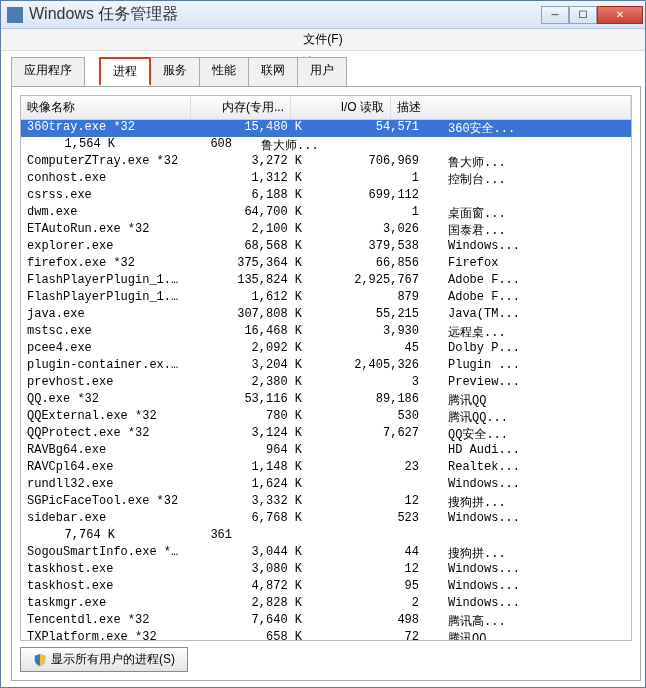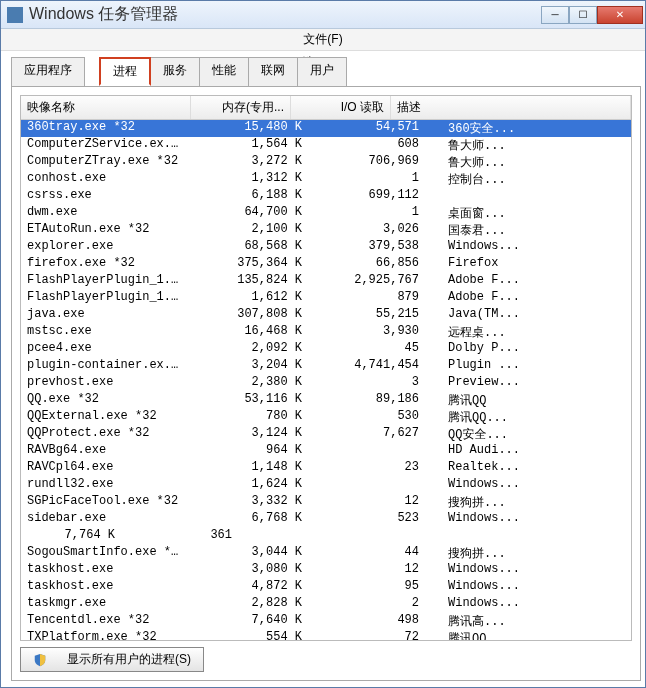--- a/index.html
+++ b/index.html
@@ -21,21 +21,21 @@
 .list-header { display: flex; background: linear-gradient(#fdfdfd,#ececec); border-bottom: 1px solid #ccc; font-size: 12px; position: sticky; top: 0; }
 .list-header > div { padding: 3px 6px; border-right: 1px solid #ddd; text-align: left; }
 .col-name { width: 170px; }
 .col-mem { width: 100px; text-align: right !important; }
 .col-io { width: 100px; text-align: right !important; }
 .col-desc { flex: 1; }
 .row { display: flex; font-size: 12px; font-family: "Consolas","Courier New",monospace; height: 17px; align-items: flex-start; gap: 17px; }
 .row > div { padding: 0 6px; overflow: hidden; white-space: nowrap; text-overflow: ellipsis; }
 .row.selected { background: #3875d7; color: #fff; }
 .footer { display: flex; margin-top: 6px; align-items: center; }
-.btn { padding: 3px 12px; border: 1px solid #888; background: linear-gradient(#fefefe,#e4e4e4); cursor: pointer; font-size: 12px; display: flex; align-items: center; gap: 20px; }
+.btn { padding: 3px 12px; border: 1px solid #888; background: linear-gradient(#fefefe,#e4e4e4); cursor: pointer; font-size: 12px; display: flex; align-items: center; gap: 4px; }
 .shield { width: 14px; height: 14px; display: inline-block; }
 </style>
 </head>
 <body>
 
 <div class="window">
   <div class="titlebar">
     <span class="title-icon"></span>
     <span class="title-text">Windows 任务管理器</span>
     <div class="win-btns">
@@ -70,21 +70,20 @@
         <div class="col-desc">描述</div>
       </div>
       <div id="rows">
           <div class="row selected">
             <div class="col-name">360tray.exe *32</div>
             <div class="col-mem">15,480 K</div>
             <div class="col-io">54,571</div>
             <div class="col-desc">360安全...</div>
           </div>
           <div class="row">
-            <div class="col-name">ComputerZService.ex...</div>
             <div class="col-mem">1,564 K</div>
             <div class="col-io">608</div>
             <div class="col-desc">鲁大师...</div>
           </div>
           <div class="row">
             <div class="col-name">ComputerZTray.exe *32</div>
             <div class="col-mem">3,272 K</div>
             <div class="col-io">706,969</div>
             <div class="col-desc">鲁大师...</div>
           </div>
@@ -150,21 +149,21 @@
           </div>
           <div class="row">
             <div class="col-name">pcee4.exe</div>
             <div class="col-mem">2,092 K</div>
             <div class="col-io">45</div>
             <div class="col-desc">Dolby P...</div>
           </div>
           <div class="row">
             <div class="col-name">plugin-container.ex...</div>
             <div class="col-mem">3,204 K</div>
-            <div class="col-io">4,741,454</div>
+            <div class="col-io">2,405,326</div>
             <div class="col-desc">Plugin ...</div>
           </div>
           <div class="row">
             <div class="col-name">prevhost.exe</div>
             <div class="col-mem">2,380 K</div>
             <div class="col-io">3</div>
             <div class="col-desc">Preview...</div>
           </div>
           <div class="row">
             <div class="col-name">QQ.exe *32</div>
@@ -243,21 +242,21 @@
             <div class="col-desc">Windows...</div>
           </div>
           <div class="row">
             <div class="col-name">Tencentdl.exe *32</div>
             <div class="col-mem">7,640 K</div>
             <div class="col-io">498</div>
             <div class="col-desc">腾讯高...</div>
           </div>
           <div class="row">
             <div class="col-name">TXPlatform.exe *32</div>
-            <div class="col-mem">554 K</div>
+            <div class="col-mem">658 K</div>
             <div class="col-io">72</div>
             <div class="col-desc">腾讯QQ...</div>
           </div>
         </div>
     </div>
     <div class="footer">
       <button class="btn">
         <svg class="shield" viewBox="0 0 16 16">
             <path fill="#3b78c4" d="M8 1l6 2v5c0 4-3 6-6 7-3-1-6-3-6-7V3z"></path>
             <path fill="#f0c040" d="M8 1v14c3-1 6-3 6-7V3z"></path>

